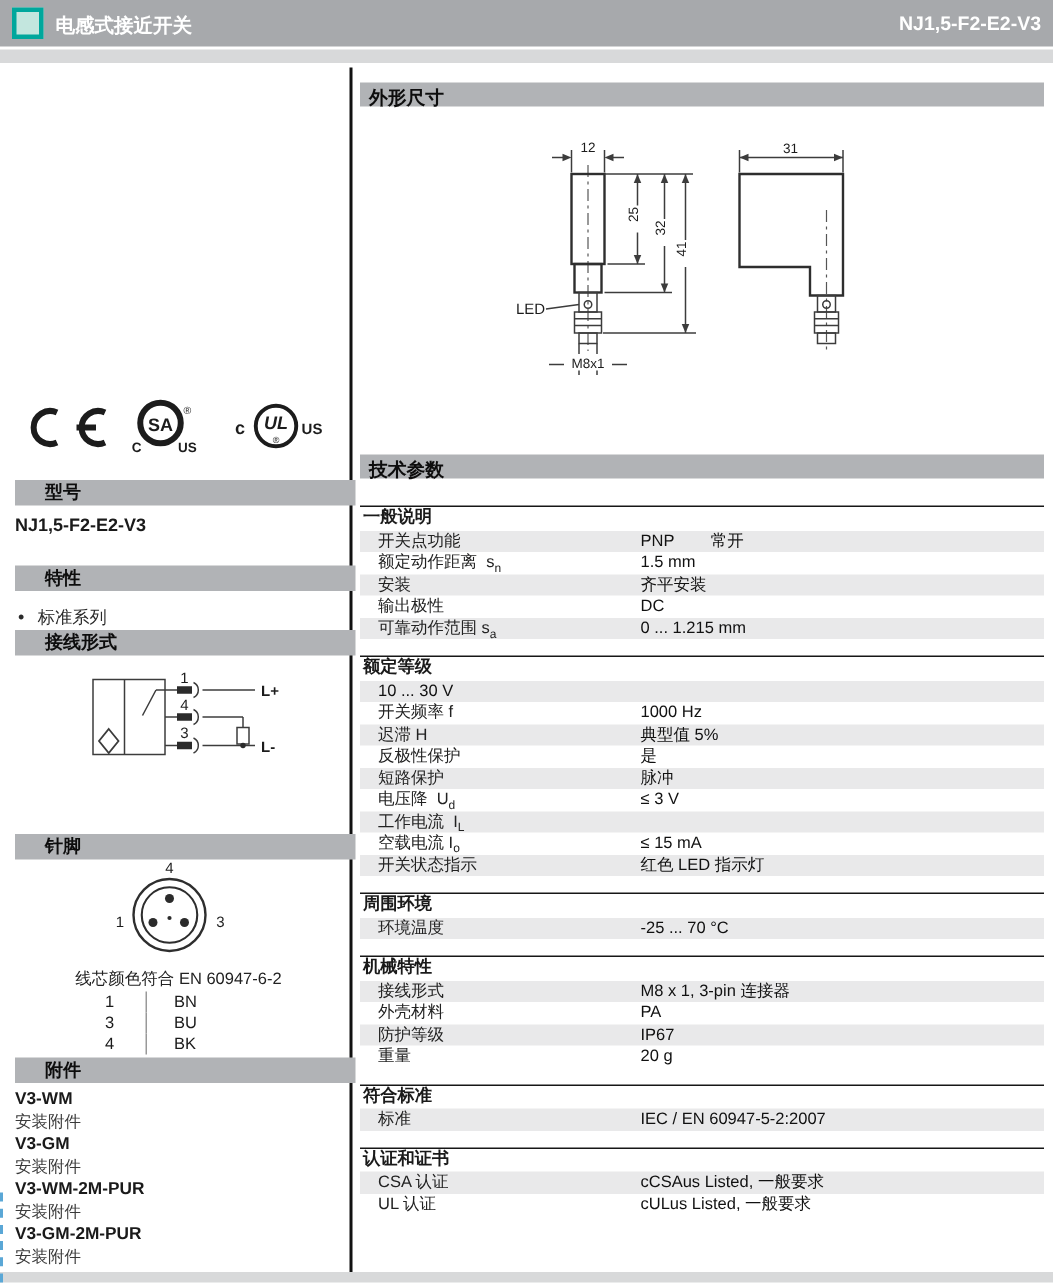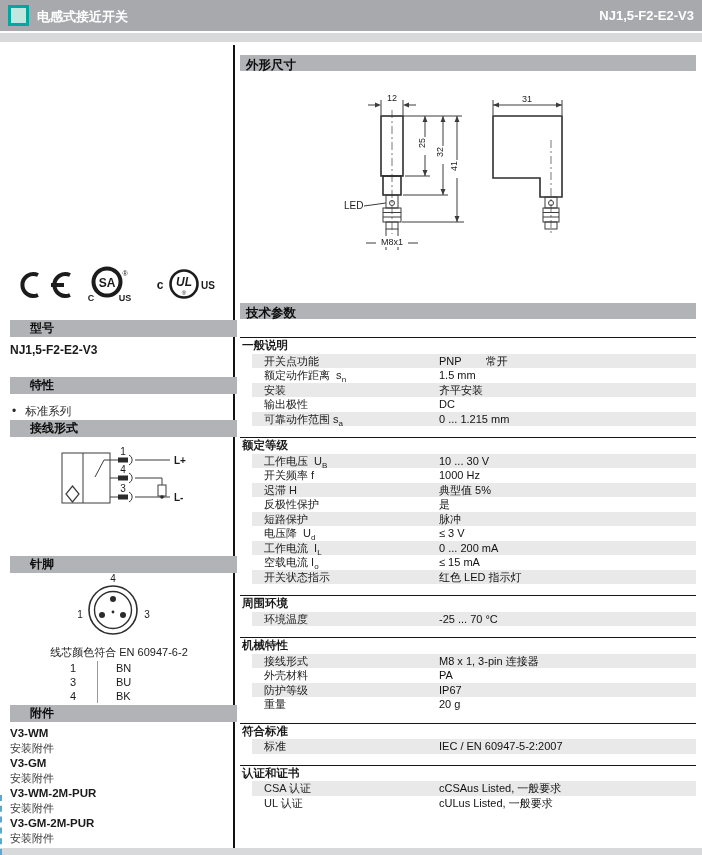--- a/index.html
+++ b/index.html
@@ -47,21 +47,21 @@
   .accessories { position:absolute; left:10px; top:726px; width:218px; }
   .acc-model { font-size:11.5px; font-weight:bold; line-height:15px; }
   .acc-desc  { font-size:11px; color:#3a3a3a; line-height:15px; }
 
   
   .dim-svg { position:absolute; left:240px; top:82px; }
 
   .tech-table { position:absolute; left:240px; top:326px; width:456px; font-size:11px; }
   .param-section-header { font-weight:bold; font-size:11.5px; border-top:1.5px solid #161616;
                           height:16.5px; line-height:15px; padding-left:2px;margin-top:11px; }
-  .param-row { display:flex; height:14.5px; line-height:14.5px; padding-left:12px;margin-left:12px; }
+  .param-row { display:flex; height:14.5px; line-height:14.5px; padding-left:12px; }
   .param-row.shaded { background:#e9e9ea; }
   .param-label { width:175px; color:#222; white-space:pre; }
   .param-label sub { font-size:8px; }
   .param-value { flex:1; white-space:pre; color:#111; }
 
   svg text { font-family:"Liberation Sans","DejaVu Sans",sans-serif; fill:#1c1c1c; }
   .tech-line { stroke:#3c3c3c; stroke-width:1; fill:none; }
   .tech-thick { stroke:#2e2e2e; stroke-width:1.6; fill:none; }
   .dim-arrow { fill:#3c3c3c; stroke:none; }
 </style>
@@ -275,21 +275,20 @@
     <div class="param-row">
       <span class="param-label">输出极性</span>
       <span class="param-value">DC</span>
     </div>
     <div class="param-row shaded">
       <span class="param-label">可靠动作范围 s<sub>a</sub></span>
       <span class="param-value">0 ... 1.215 mm</span>
     </div>
     <div class="param-section-header">额定等级</div>
     <div class="param-row shaded">
-      <span class="param-label">工作电压  U<sub>B</sub></span>
       <span class="param-value">10 ... 30 V</span>
     </div>
     <div class="param-row">
       <span class="param-label">开关频率 f</span>
       <span class="param-value">1000 Hz</span>
     </div>
     <div class="param-row shaded">
       <span class="param-label">迟滞 H</span>
       <span class="param-value">典型值 5%</span>
     </div>
@@ -300,21 +299,20 @@
     <div class="param-row shaded">
       <span class="param-label">短路保护</span>
       <span class="param-value">脉冲</span>
     </div>
     <div class="param-row">
       <span class="param-label">电压降  U<sub>d</sub></span>
       <span class="param-value">≤ 3 V</span>
     </div>
     <div class="param-row shaded">
       <span class="param-label">工作电流  I<sub>L</sub></span>
-      <span class="param-value">0 ... 200 mA</span>
     </div>
     <div class="param-row">
       <span class="param-label">空载电流 I<sub>o</sub></span>
       <span class="param-value">≤ 15 mA</span>
     </div>
     <div class="param-row shaded">
       <span class="param-label">开关状态指示</span>
       <span class="param-value">红色 LED 指示灯</span>
     </div>
     <div class="param-section-header">周围环境</div>

